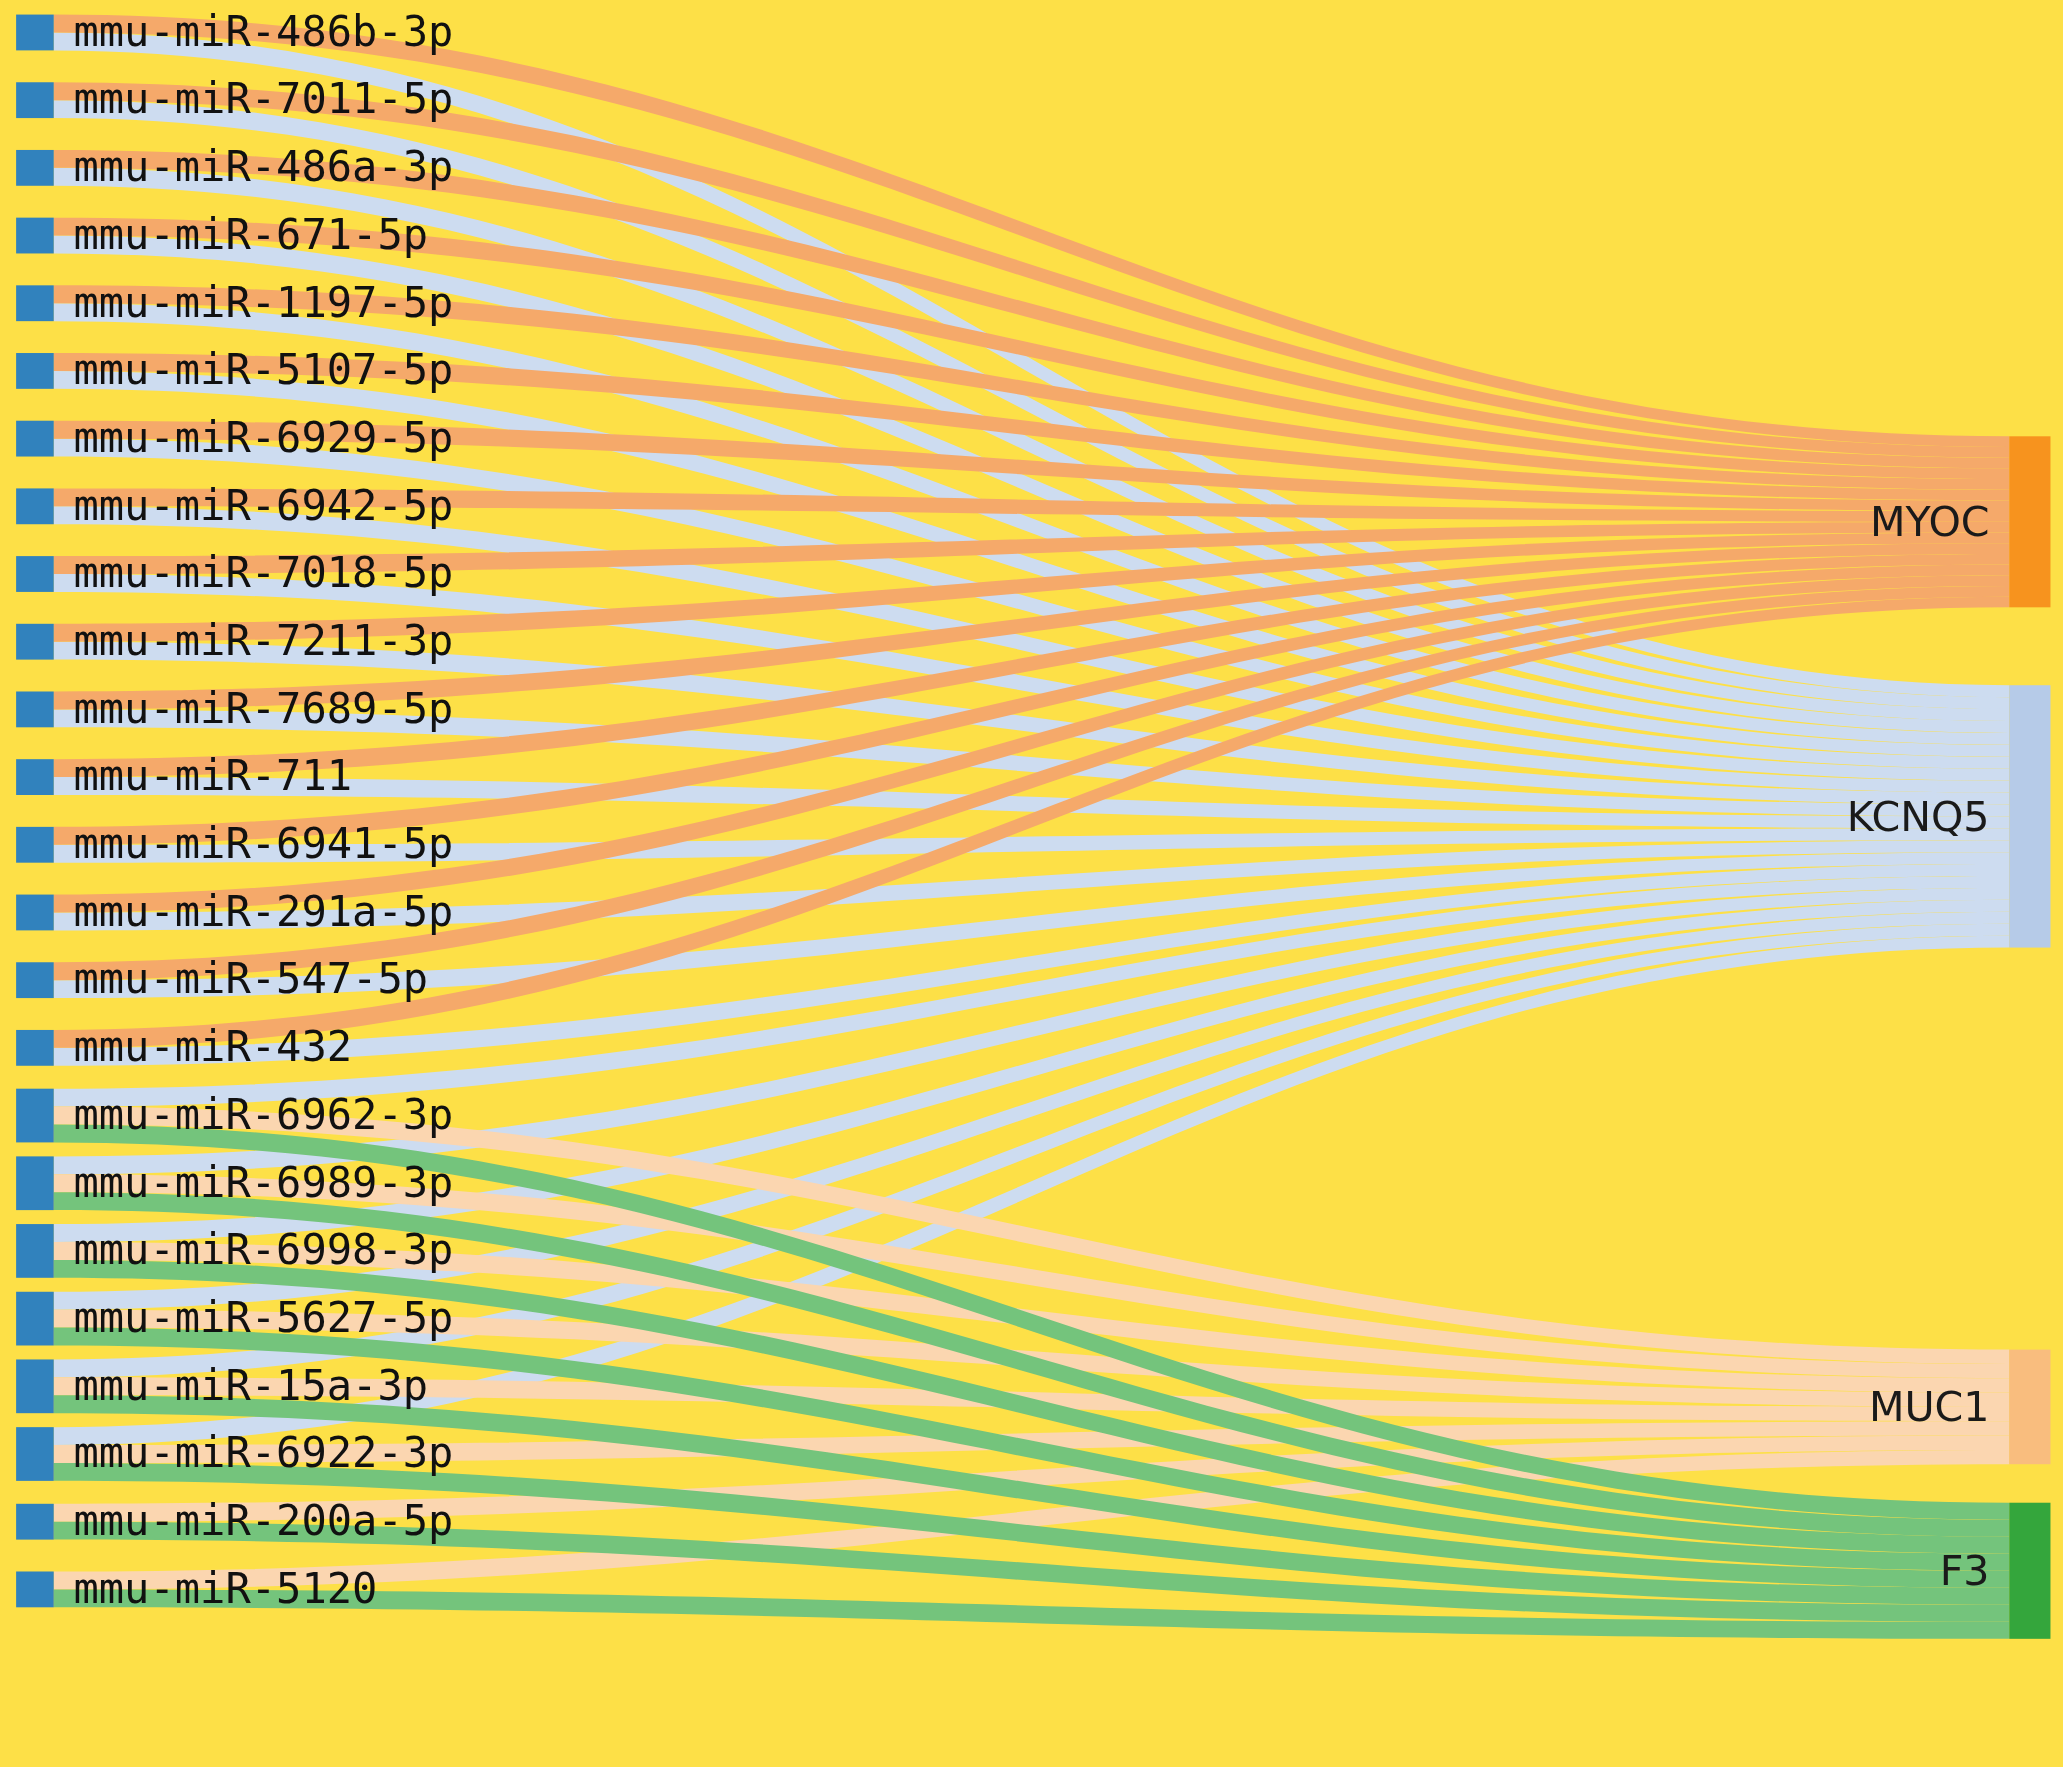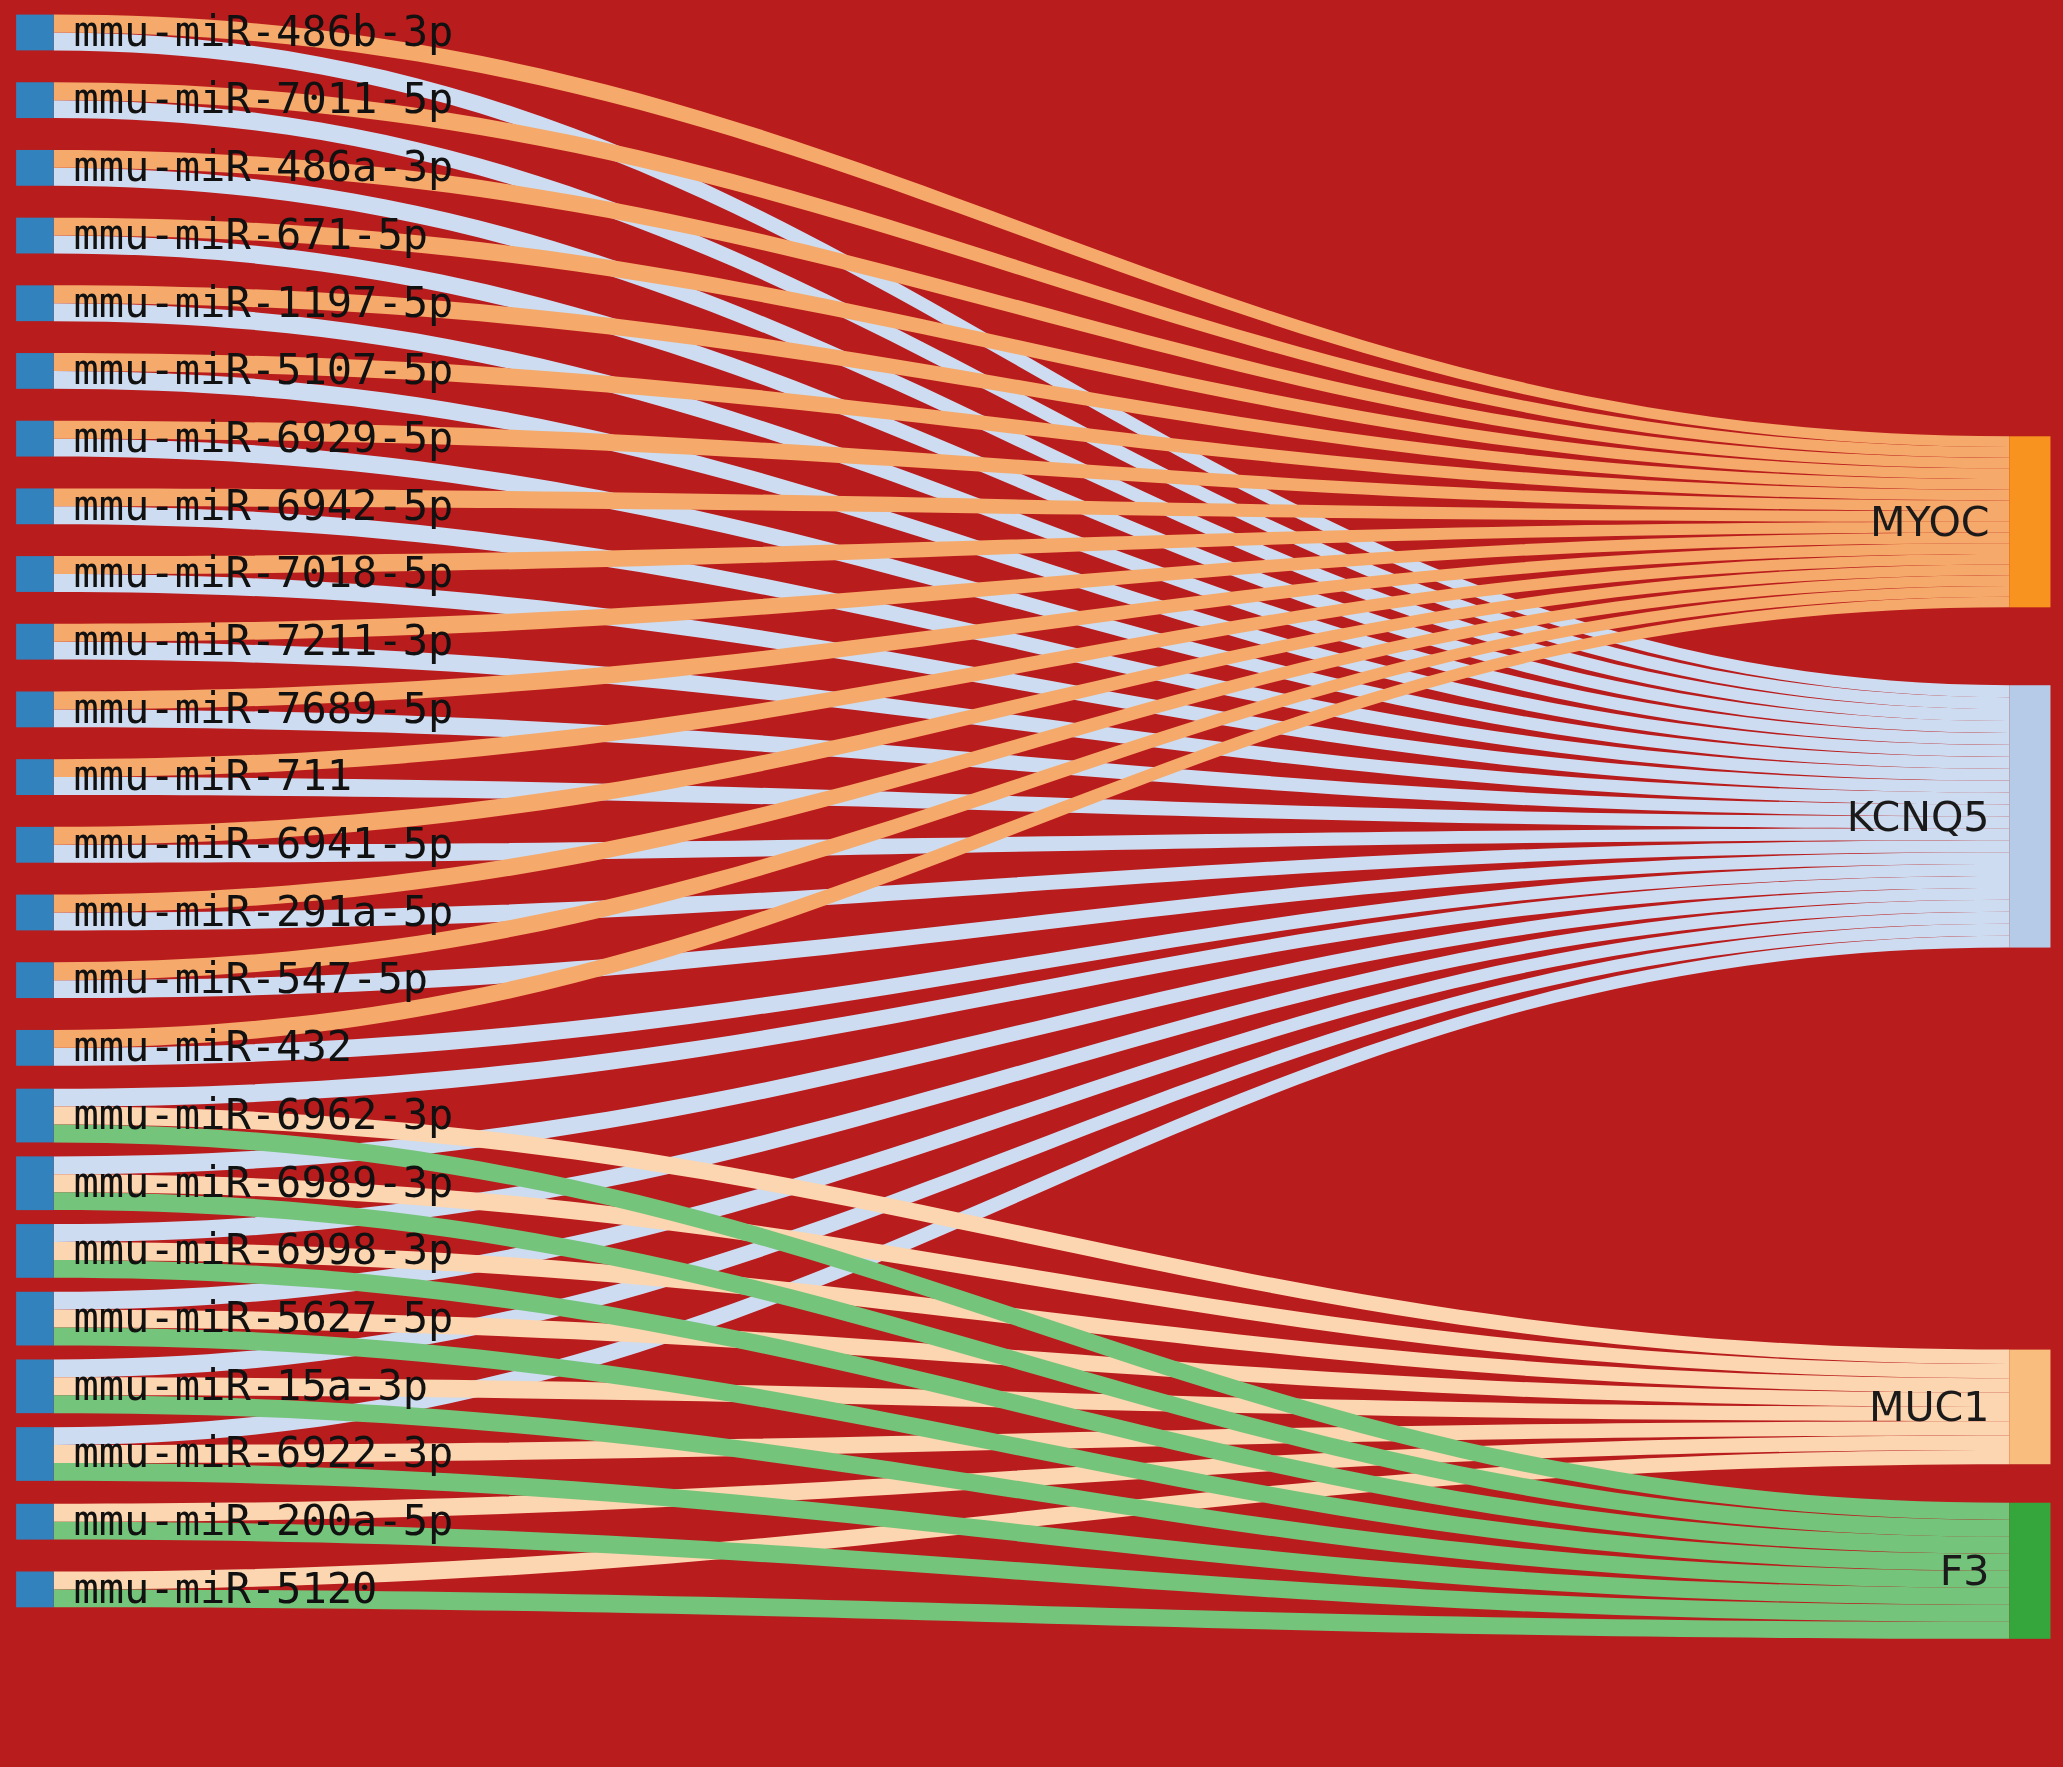--- a/index.html
+++ b/index.html
@@ -1,16 +1,16 @@
 <!DOCTYPE html>
 <html style="font-size:14.3px"><head>
 <meta charset="utf-8">
 <style>
   html,body{margin:0;padding:0;background:#ffffff;}
-  #stage{position:relative;width:2063px;height:1768px;background:#b91c1c;overflow:hidden;
+  #stage{position:relative;width:2063px;height:1768px;background:#fde047;overflow:hidden;
          font-family:"DejaVu Sans Mono","Liberation Mono",monospace;text-align:right;}
   svg{display:block;position:absolute;top:0;left:0;}
   .node-label{font-family:"DejaVu Sans","Liberation Sans",sans-serif;font-size:46px;fill:#1a1a1a;}
   .src-label{font-family:"DejaVu Sans Mono","Liberation Mono",monospace;font-size:47px;fill:#111111;
              dominant-baseline:middle;}
 </style>
 </head>
 <body>
 
 <div id="stage">

